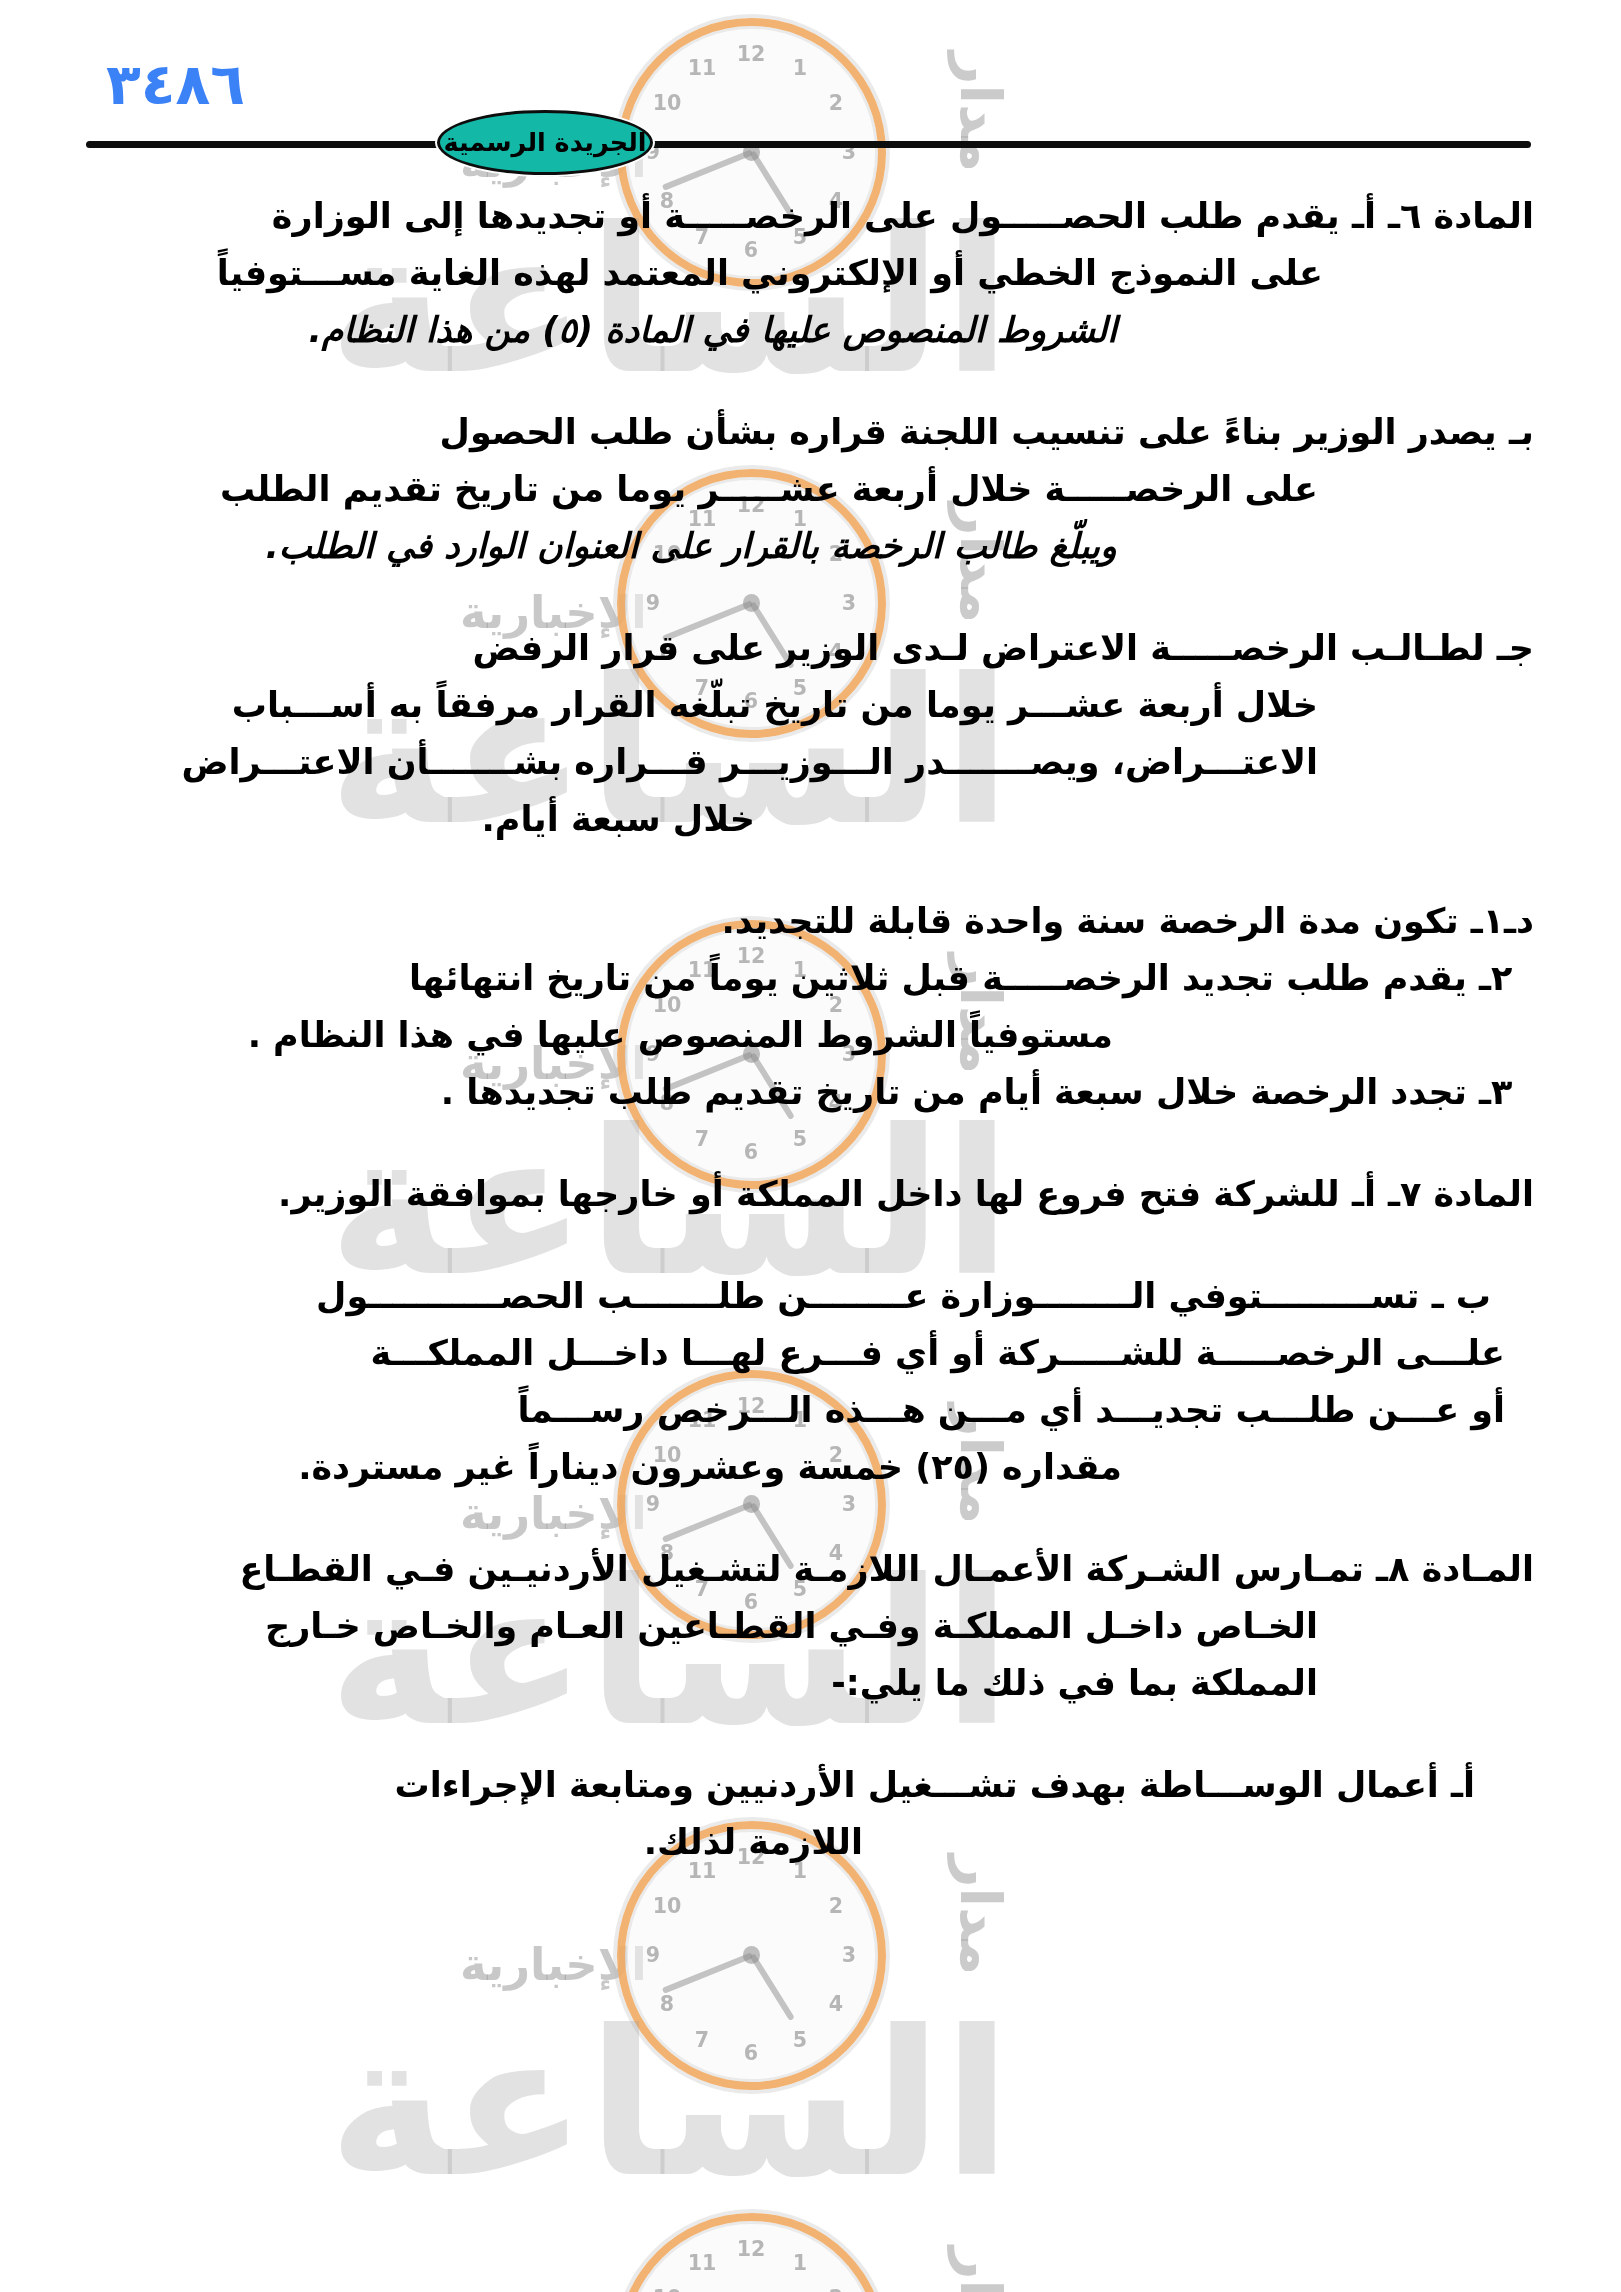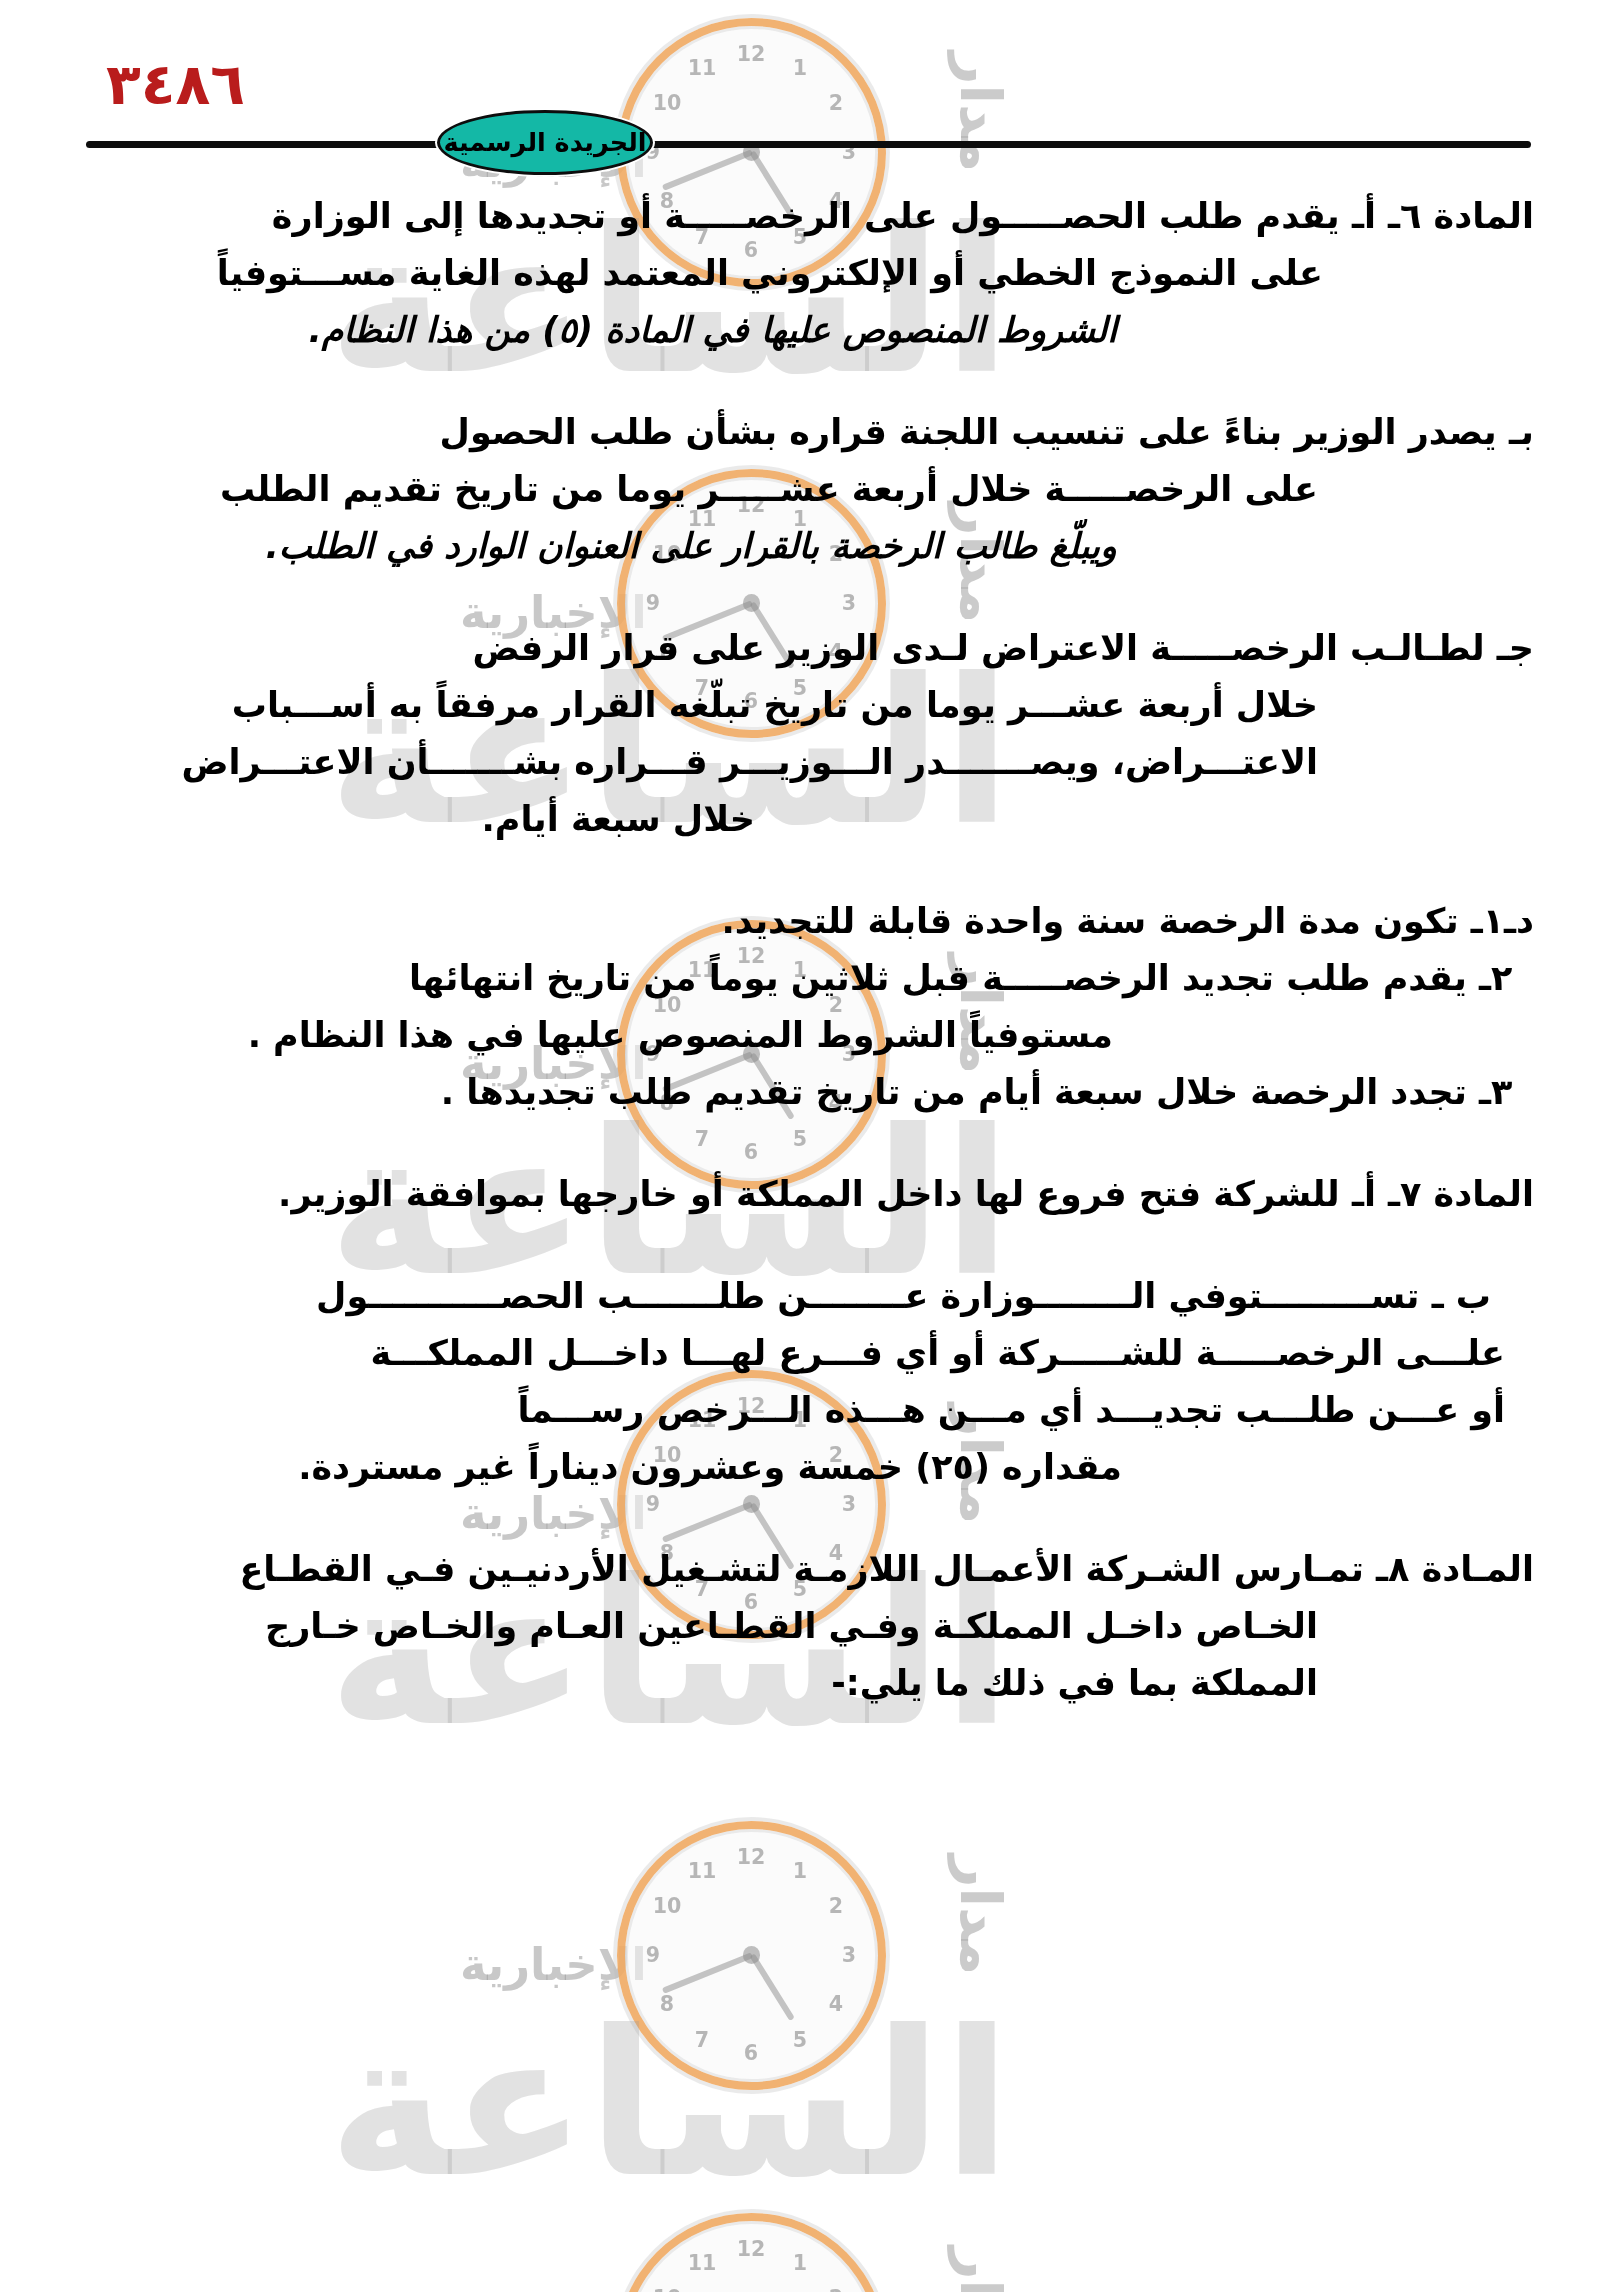--- a/index.html
+++ b/index.html
@@ -54,21 +54,21 @@
   .wm-dot{
     position:absolute;left:calc(50% - 8.8px);top:calc(50% - 8.8px);
     width:17.6px;height:17.6px;border-radius:50%;
     background:rgba(140,140,140,.55);
   }
 
   
   .page-number{
     position:absolute;top:51px;left:106px;
     font-size:57px;font-weight:bold;
-    color:#b91c1c;direction:rtl;z-index:2;
+    color:#3b82f6;direction:rtl;z-index:2;
     letter-spacing:2px;
   }
   .header-band{position:absolute;top:96px;left:86px;right:90px;height:98px;z-index:2;}
   .rule-line{
     position:absolute;top:45px;left:0;right:0;height:6.9px;
     background:#0d0d0d;border-radius:3.9px;
   }
   .header-oval{
     position:absolute;top:13.7px;left:351px;width:210px;height:59px;
     background:#14b8a6;
@@ -257,16 +257,20 @@
         <div class="line" style="margin-right: 43px;">ب ـ تســـــــــتوفي الــــــــوزارة عــــــــن طلـــــــب الحصـــــــــــول</div>
         <div class="line" style="margin-right: 29px;">علـــى الرخصـــــة للشـــــركة أو أي فـــرع لهـــا داخـــل المملكـــة</div>
         <div class="line" style="margin-right: 29px;">أو عـــن طلـــب تجديـــد أي مـــن هـــذه الـــرخص رســـماً</div>
         <div class="line" style="margin-right: 412px;">مقداره (٢٥) خمسة وعشرون ديناراً غير مستردة.</div>
       </div>
       <div class="para gap-before">
         <div class="line" style="margin-right: 0px;">المـادة ٨ـ تمـارس الشـركة الأعمـال اللازمـة لتشـغيل الأردنيـين فـي القطـاع</div>
         <div class="line" style="margin-right: 216px;">الخـاص داخـل المملكـة وفـي القطـاعين العـام والخـاص خـارج</div>
         <div class="line" style="margin-right: 216px;">المملكة بما في ذلك ما يلي:-</div>
       </div>
+      <div class="para">
+        <div class="line" style="margin-right: 59px;">أـ أعمال الوســـاطة بهدف تشـــغيل الأردنيين ومتابعة الإجراءات</div>
+        <div class="line" style="margin-right: 671px;">اللازمة لذلك.</div>
+      </div>
     </div>
 
 </div>
 
 
 </body></html>

